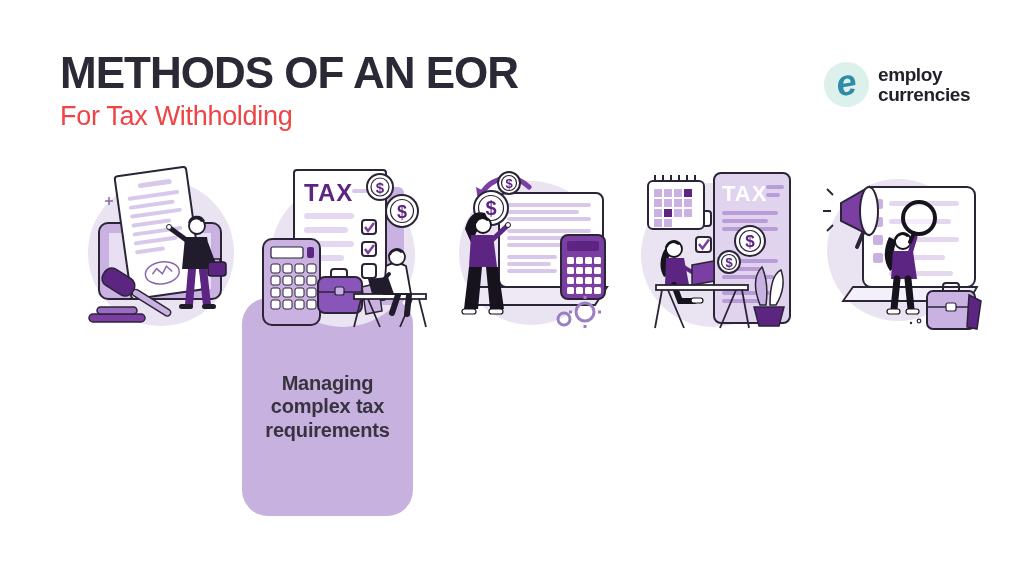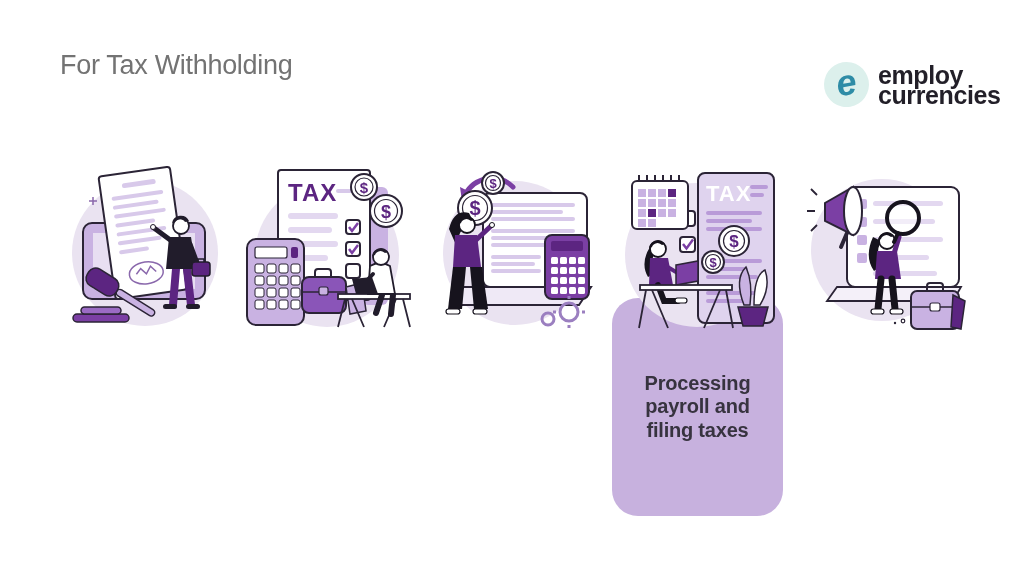--- a/index.html
+++ b/index.html
@@ -3,49 +3,50 @@
 <meta charset="utf-8">
 <style>
   html,body{margin:0;padding:0}
   body{
     width:1024px;height:576px;position:relative;overflow:hidden;
     background:#ffffff;font-family:"Liberation Sans",sans-serif;
   }
   
   .header{position:absolute;left:60px;top:50px}
   .title{font-size:44px;font-weight:700;color:#2B2936;letter-spacing:-1px;line-height:1.05;margin:0}
-  .subtitle{font-size:27px;font-weight:400;color:#737373;letter-spacing:-0.3px}
+  .subtitle{font-size:27px;font-weight:400;color:#ef4444;margin-top:5px;letter-spacing:-0.3px}
   
   .logo{position:absolute;left:824px;top:62px;display:flex;align-items:center;gap:9px}
   .logo-mark{
     width:45px;height:45px;border-radius:50%;background:#DCF0EC;
     display:flex;align-items:center;justify-content:center;
     color:#2E8CA6;font-size:36px;font-weight:700;font-style:italic;
     transform:rotate(-10deg);line-height:1;padding-bottom:4px;box-sizing:border-box;
   }
-  .logo-text{font-size:25px;font-weight:700;color:#221F28;line-height:20px;letter-spacing:-0.4px}
+  .logo-text{font-size:19px;font-weight:700;color:#221F28;line-height:20px;letter-spacing:-0.4px}
   
   .cards{position:absolute;left:57px;top:165px;width:911px;display:flex;gap:14px}
   .column{width:171px;position:relative;flex:0 0 171px}
-  .illus{position:absolute;top:0;left:0;width:171px;height:175px;z-index:2}
+  .illus{position:absolute;top:0;left:16px;width:171px;height:175px;z-index:2}
   .illus svg{display:block}
   .card{
     margin-top:133px;height:218px;border-radius:26px;position:relative;z-index:1;
     display:flex;align-items:center;justify-content:center;text-align:center;
   }
   .card--dark{background:#5C2581;color:#ffffff}
   .card--light{background:#C7B1DE;color:#37333F}
   .card-label{font-size:20px;font-weight:700;line-height:1.17;padding:0 8px;letter-spacing:-0.2px}
   text.coin-d{font-weight:bold;fill:#5C2581;text-anchor:middle;font-family:"Liberation Sans",sans-serif}
   text.tax-t{font-weight:bold;font-family:"Liberation Sans",sans-serif;letter-spacing:1px}
 </style>
 </head>
 <body>
 
 <div class="header">
+  <h1 class="title">METHODS OF AN EOR</h1>
   <div class="subtitle">For Tax Withholding</div>
 </div>
 
 <div class="logo">
   <div class="logo-mark">e</div>
   <div class="logo-text">
     <div>employ</div>
     <div>currencies</div>
   </div>
 </div>
@@ -164,20 +165,23 @@
           <path d="M103 134 l-7 28 M161 134 l7 28 M110 134 l12 28 M154 134 l-12 28" stroke="#2B2436" stroke-width="1.8" fill="none"></path>
           <path d="M140 130 l-6 18 M151 130 l-2 19" stroke="#211C2B" stroke-width="6" stroke-linecap="round"></path>
           <path d="M128 101 q10 -6 20 0 l5 28 h-27 z" fill="#fff" stroke="#211C2B" stroke-width="1.8"></path>
           <path d="M131 109 l-13 14" stroke="#211C2B" stroke-width="4" stroke-linecap="round"></path>
           <path d="M110 114 l20 -2 6 17 h-22 z" fill="#211C2B"></path>
           <circle cx="139" cy="92" r="8" fill="#fff" stroke="#211C2B" stroke-width="1.8"></circle>
           <path d="M130 91 a9 9 0 0 1 16 -4 l-3 1 a6 6 0 0 0 -10 2 z" fill="#211C2B"></path>
         </g>
       </svg>
     </div>
+    <div class="card card--light">
+      <div class="card-label">Managing complex tax requirements</div>
+    </div>
   </div>
 
   <div class="column">
     <div class="illus">
       <svg width="171" height="175" viewBox="0 0 171 175">
         <circle cx="88" cy="88" r="72" fill="#EAE3F1"></circle>
         <g>
           <rect x="56" y="28" width="104" height="94" rx="7" fill="#fff" stroke="#2B2436" stroke-width="2"></rect>
           <g fill="#D8C9EA">
             <rect x="64" y="38" width="84" height="4" rx="2"></rect>
@@ -312,23 +316,20 @@
           <rect x="28" y="120" width="92" height="5" fill="#fff" stroke="#2B2436" stroke-width="1.8"></rect>
           <path d="M34 125 l-7 38 M114 125 l7 38 M40 125 l16 38 M108 125 l-16 38" stroke="#2B2436" stroke-width="1.8" fill="none"></path>
         </g>
         <g>
           <path d="M132 140 q-10 -26 2 -38 q7 16 4 38 z" fill="#C9B2E2" stroke="#2B2436" stroke-width="1.5"></path>
           <path d="M142 140 q0 -30 11 -35 q6 17 -5 35 z" fill="#fff" stroke="#2B2436" stroke-width="1.5"></path>
           <path d="M126 142 h30 l-5 19 h-20 z" fill="#5C2581" stroke="#2B2436" stroke-width="1.5"></path>
         </g>
       </svg>
     </div>
-    <div class="card card--light">
-      <div class="card-label">Processing payroll and filing taxes</div>
-    </div>
   </div>
 
   <div class="column">
     <div class="illus">
       <svg width="171" height="175" viewBox="0 0 171 175">
         <circle cx="85" cy="85" r="71" fill="#EAE3F1"></circle>
         <g>
           <rect x="50" y="22" width="112" height="100" rx="8" fill="#fff" stroke="#2B2436" stroke-width="2"></rect>
           <g>
             <rect x="60" y="34" width="10" height="10" rx="2" fill="#C9B2E2"></rect>

